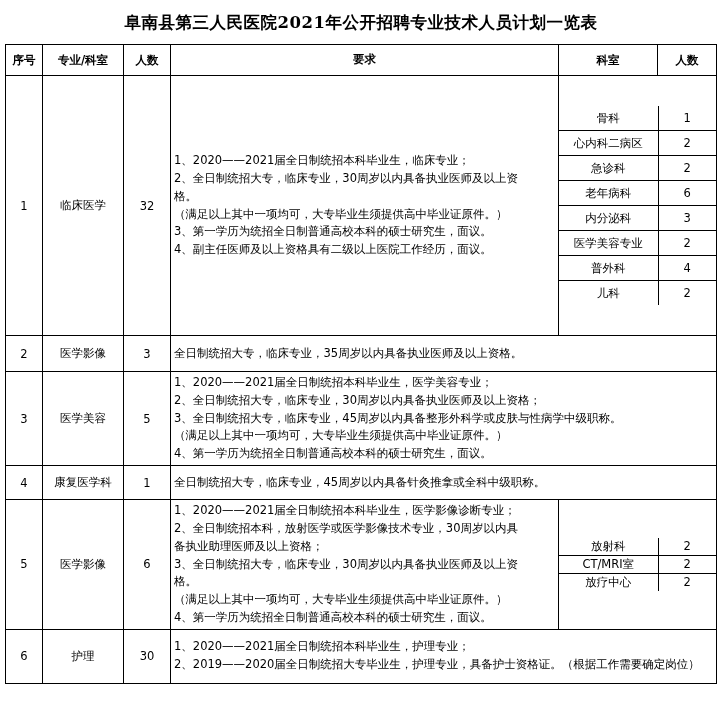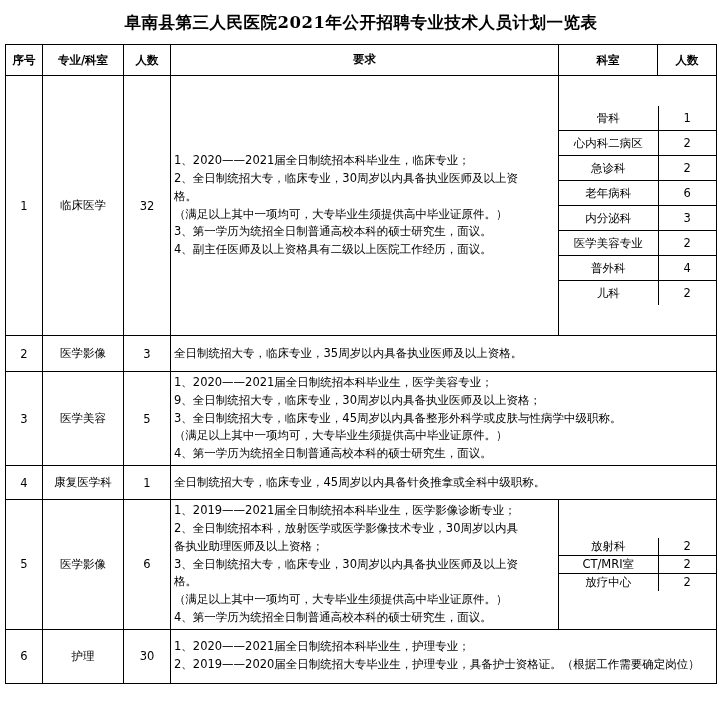--- a/index.html
+++ b/index.html
@@ -175,42 +175,42 @@
           <div class="req-line">全日制统招大专，临床专业，35周岁以内具备执业医师及以上资格。</div>
         </td>
       </tr>
 
       <tr style="height:86px;">
         <td class="c-seq">3</td>
         <td class="c-major">医学美容</td>
         <td class="c-num">5</td>
         <td class="c-req" colspan="3">
           <div class="req-line">1、2020——2021届全日制统招本科毕业生，医学美容专业；</div>
-          <div class="req-line">9、全日制统招大专，临床专业，30周岁以内具备执业医师及以上资格；</div>
+          <div class="req-line">2、全日制统招大专，临床专业，30周岁以内具备执业医师及以上资格；</div>
           <div class="req-line">3、全日制统招大专，临床专业，45周岁以内具备整形外科学或皮肤与性病学中级职称。</div>
           <div class="req-line">（满足以上其中一项均可，大专毕业生须提供高中毕业证原件。）</div>
           <div class="req-line">4、第一学历为统招全日制普通高校本科的硕士研究生，面议。</div>
         </td>
       </tr>
 
       <tr style="height:34px;">
         <td class="c-seq">4</td>
         <td class="c-major">康复医学科</td>
         <td class="c-num">1</td>
         <td class="c-req" colspan="3">
           <div class="req-line">全日制统招大专，临床专业，45周岁以内具备针灸推拿或全科中级职称。</div>
         </td>
       </tr>
 
       <tr style="height:112px;">
         <td class="c-seq">5</td>
         <td class="c-major">医学影像</td>
         <td class="c-num">6</td>
         <td class="c-req">
-          <div class="req-line">1、2019——2021届全日制统招本科毕业生，医学影像诊断专业；</div>
+          <div class="req-line">1、2020——2021届全日制统招本科毕业生，医学影像诊断专业；</div>
           <div class="req-line">2、全日制统招本科，放射医学或医学影像技术专业，30周岁以内具</div>
           <div class="req-line">备执业助理医师及以上资格；</div>
           <div class="req-line">3、全日制统招大专，临床专业，30周岁以内具备执业医师及以上资</div>
           <div class="req-line">格。</div>
           <div class="req-line">（满足以上其中一项均可，大专毕业生须提供高中毕业证原件。）</div>
           <div class="req-line">4、第一学历为统招全日制普通高校本科的硕士研究生，面议。</div>
         </td>
         <td class="nested-cell" colspan="2">
           <table class="sub">
             <tbody>

